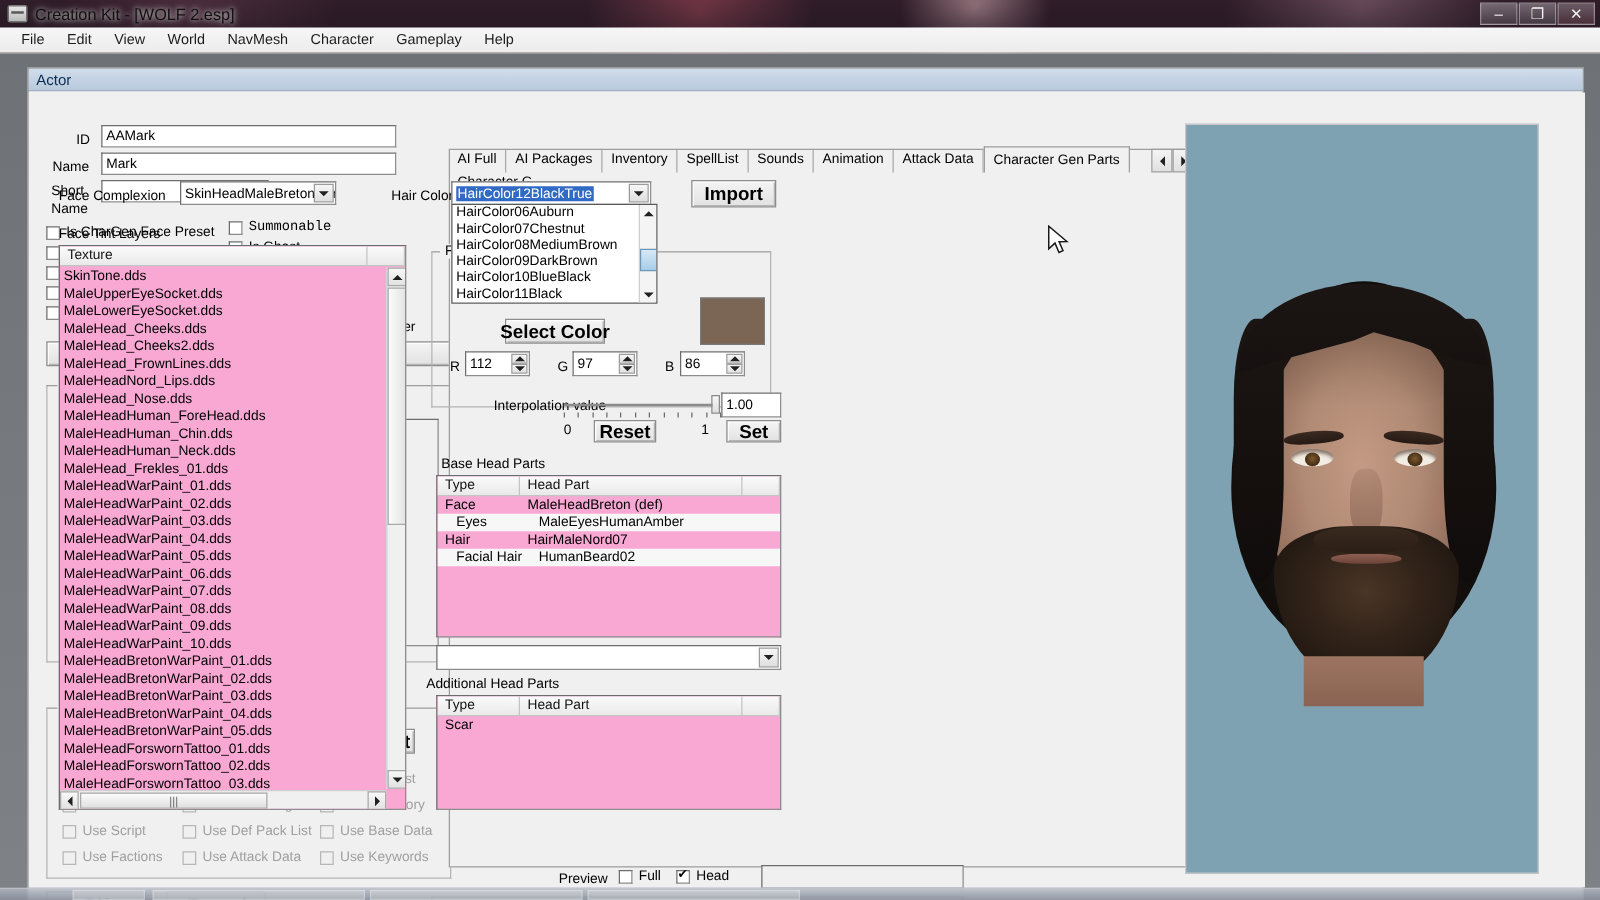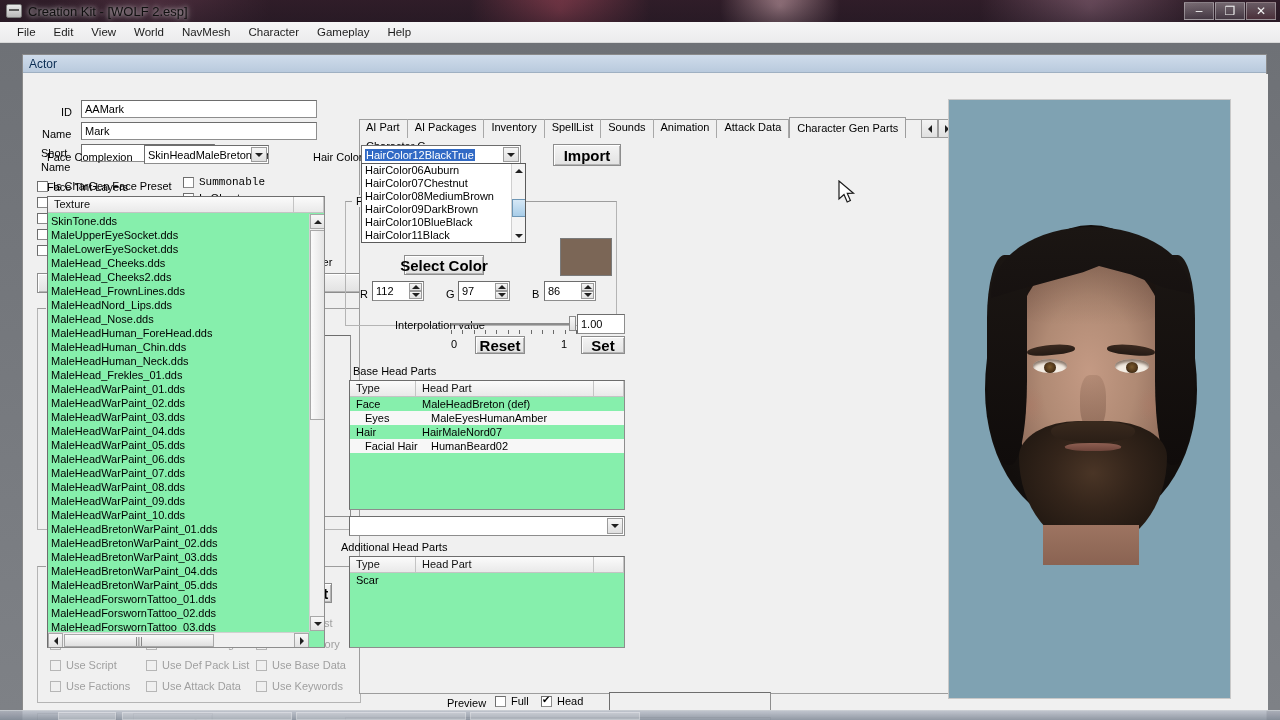--- a/index.html
+++ b/index.html
@@ -163,21 +163,21 @@
   .tab-nav {
     position:absolute; right:0; top:0; width:34px; height:19px; display:flex;
   }
   .tab-nav div {
     width:17px; height:19px; background:linear-gradient(180deg,#f4f4f4,#e0e0e0);
     border:1px solid #9d9d9d; display:flex; align-items:center; justify-content:center;
   }
 
   
   .listview {
-    position:absolute; background:#86efac; border:1px solid #8d8d8d;
+    position:absolute; background:#f9a8d4; border:1px solid #8d8d8d;
     border-top-color:#6d6d6d; border-left-color:#6d6d6d; overflow:hidden;
   }
   .lv-header {
     height:16px; background:linear-gradient(180deg,#fbfbfb,#e9e9e9);
     border-bottom:1px solid #c4c4c4; display:flex; font-size:11px; color:#111;
   }
   .lv-header > div {
     border-right:1px solid #c4c4c4; padding:1px 0 0 6px; overflow:hidden; white-space:nowrap;
   }
   .lv-rows { font-size:11px; color:#000; }
@@ -513,21 +513,21 @@
                 <span>Use Keywords</span>
               </div>
           </div>
 
           <div class="btn" style="left:14px; top:639px; width:80px; height:22px;">OK</div>
           <div class="btn" style="left:110px; top:639px; width:80px; height:22px;">Cancel</div>
 
           <div class="panel-white" style="left:336px; top:45px; width:596px; height:575px;"></div>
 
           <div class="tabstrip" style="left:336px; top:45px; width:596px; height:21px;">
-            <div class="tab">AI Part</div>
+            <div class="tab">AI Full</div>
             <div class="tab">AI Packages</div>
             <div class="tab">Inventory</div>
             <div class="tab">SpellList</div>
             <div class="tab">Sounds</div>
             <div class="tab">Animation</div>
             <div class="tab">Attack Data</div>
             <div class="tab active">Character Gen Parts</div>
             <div class="tab" style="border-right:none;">Character G</div>
             <div class="tab-nav">
               <div>

